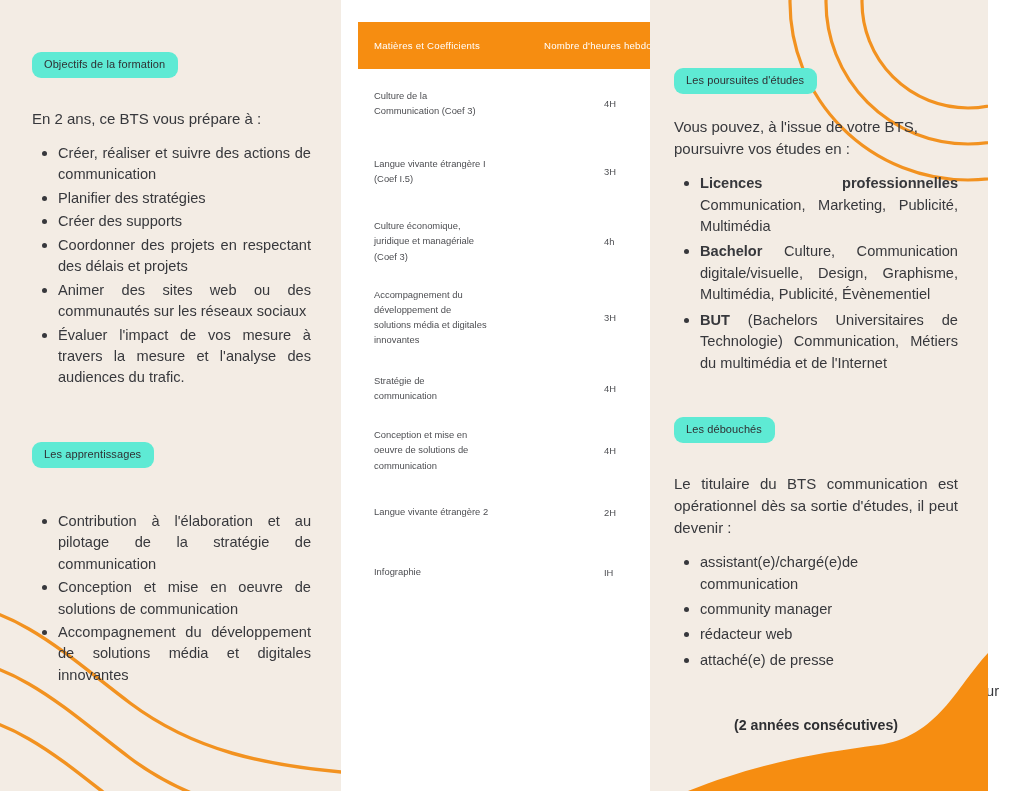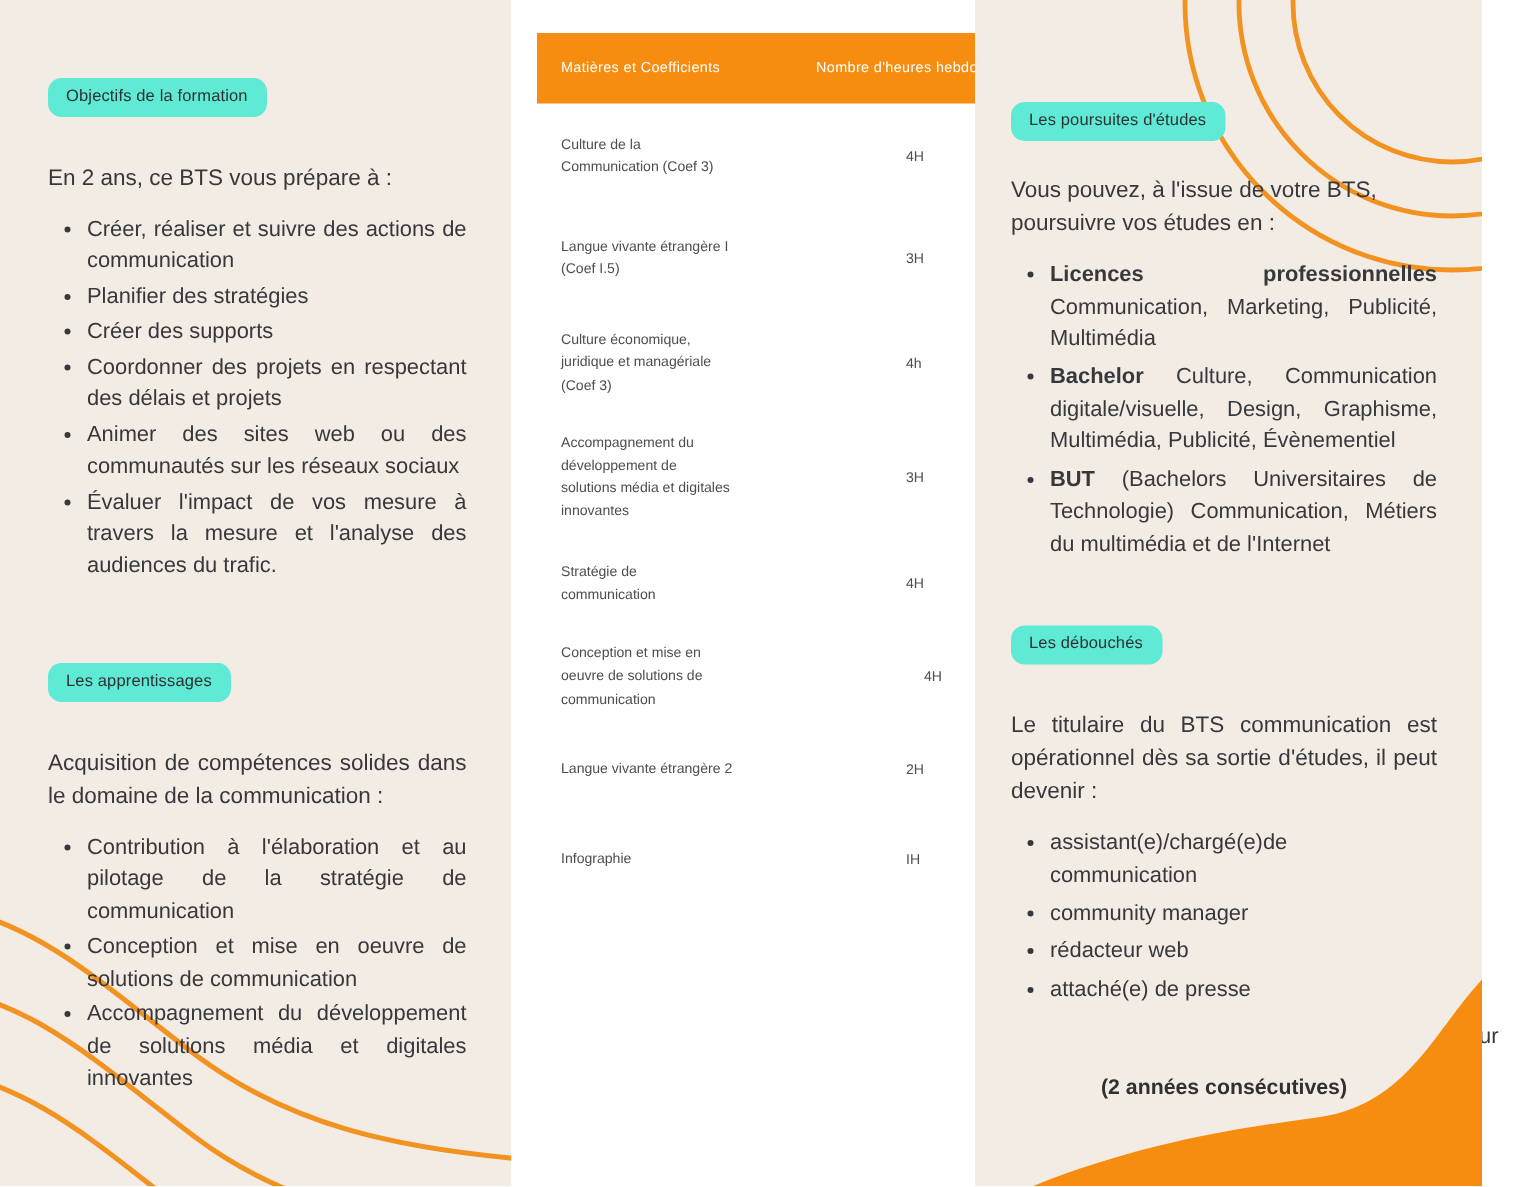--- a/index.html
+++ b/index.html
@@ -191,21 +191,20 @@
         <li>Animer des sites web ou des communautés sur les réseaux sociaux</li>
         <li>Évaluer l'impact de vos mesure à travers la mesure et l'analyse des audiences du trafic.</li>
       </ul>
 
       <div style="height:52px"></div>
 
       <div class="badge">Les apprentissages</div>
 
       <div class="gap-lg"></div>
 
-      <p class="para">Acquisition de compétences solides dans le domaine de la communication :</p>
 
       <ul class="blist">
         <li>Contribution à l'élaboration et au pilotage de la stratégie de communication</li>
         <li>Conception et mise en oeuvre de solutions de communication</li>
         <li>Accompagnement du développement de solutions média et digitales innovantes</li>
       </ul>
 
     </div>
   </div>
 
@@ -250,21 +249,21 @@
             </div>
             <div class="hours">3H</div>
           </div>
           <div class="trow" style="height: 62px;">
             <div class="subject">
               <div>Stratégie de</div>
               <div>communication</div>
             </div>
             <div class="hours">4H</div>
           </div>
-          <div class="trow" style="height: 62px; gap: 12px;">
+          <div class="trow" style="height: 62px;">
             <div class="subject">
               <div>Conception et mise en</div>
               <div>oeuvre de solutions de</div>
               <div>communication</div>
             </div>
             <div class="hours">4H</div>
           </div>
           <div class="trow" style="height: 62px;">
             <div class="subject">
               <div>Langue vivante étrangère 2</div>

